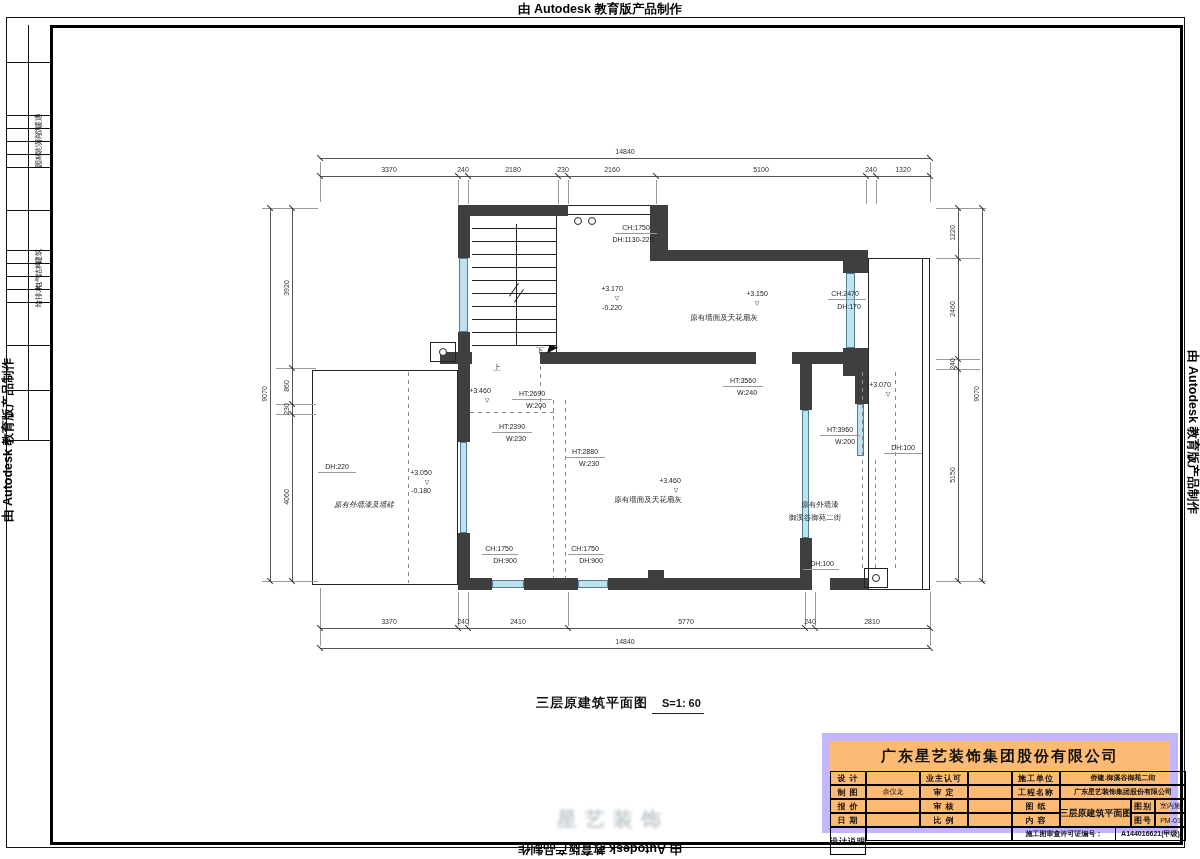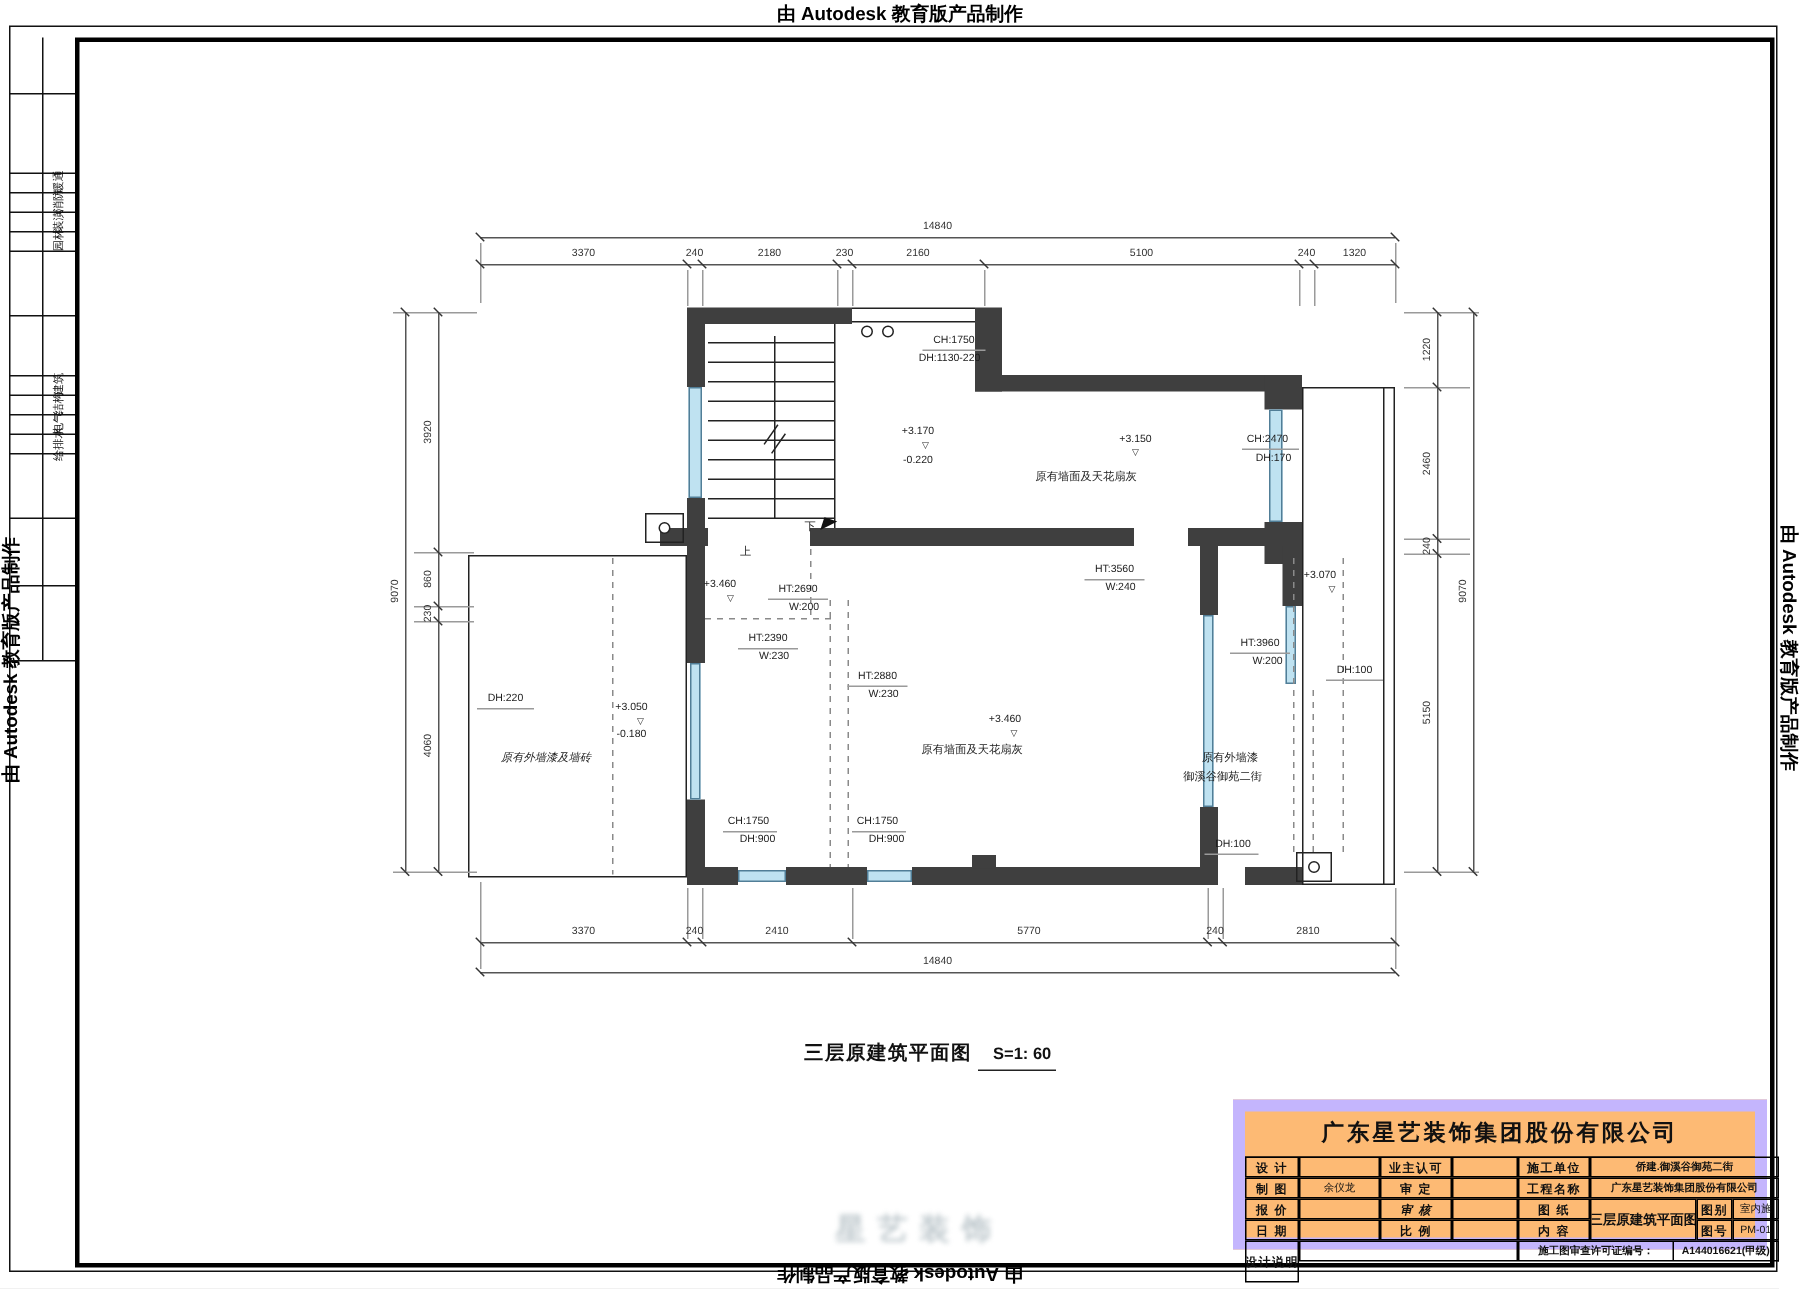--- a/index.html
+++ b/index.html
@@ -322,21 +322,21 @@
       <div class="tb-cell lb" style="left: 182px; top: 30px; width: 48px; height: 14px;">施工单位</div>
       <div class="tb-cell valb" style="left: 230px; top: 30px; width: 126px; height: 14px;">侨建.御溪谷御苑二街</div>
       <div class="tb-cell lb" style="left: 0px; top: 44px; width: 36px; height: 14px;">制 图</div>
       <div class="tb-cell val" style="left: 36px; top: 44px; width: 54px; height: 14px;">余仪龙</div>
       <div class="tb-cell lb" style="left: 90px; top: 44px; width: 48px; height: 14px;">审 定</div>
       <div class="tb-cell val" style="left: 138px; top: 44px; width: 44px; height: 14px;"></div>
       <div class="tb-cell lb" style="left: 182px; top: 44px; width: 48px; height: 14px;">工程名称</div>
       <div class="tb-cell valb" style="left: 230px; top: 44px; width: 126px; height: 14px;">广东星艺装饰集团股份有限公司</div>
       <div class="tb-cell lb" style="left: 0px; top: 58px; width: 36px; height: 14px;">报 价</div>
       <div class="tb-cell val" style="left: 36px; top: 58px; width: 54px; height: 14px;"></div>
-      <div class="tb-cell lb" style="left: 90px; top: 58px; width: 48px; height: 14px; font-style: italic;">审 核</div>
+      <div class="tb-cell lb" style="left: 90px; top: 58px; width: 48px; height: 14px;">审 核</div>
       <div class="tb-cell val" style="left: 138px; top: 58px; width: 44px; height: 14px;"></div>
       <div class="tb-cell lb" style="left: 182px; top: 58px; width: 48px; height: 14px;">图 纸</div>
       <div class="tb-cell big" style="left: 230px; top: 58px; width: 71px; height: 28px;">三层原建筑平面图</div>
       <div class="tb-cell lb" style="left: 301px; top: 58px; width: 24px; height: 14px;">图别</div>
       <div class="tb-cell val" style="left: 325px; top: 58px; width: 31px; height: 14px;">室内施</div>
       <div class="tb-cell lb" style="left: 0px; top: 72px; width: 36px; height: 14px;">日 期</div>
       <div class="tb-cell val" style="left: 36px; top: 72px; width: 54px; height: 14px;"></div>
       <div class="tb-cell lb" style="left: 90px; top: 72px; width: 48px; height: 14px;">比 例</div>
       <div class="tb-cell val" style="left: 138px; top: 72px; width: 44px; height: 14px;"></div>
       <div class="tb-cell lb" style="left: 182px; top: 72px; width: 48px; height: 14px;">内 容</div>

